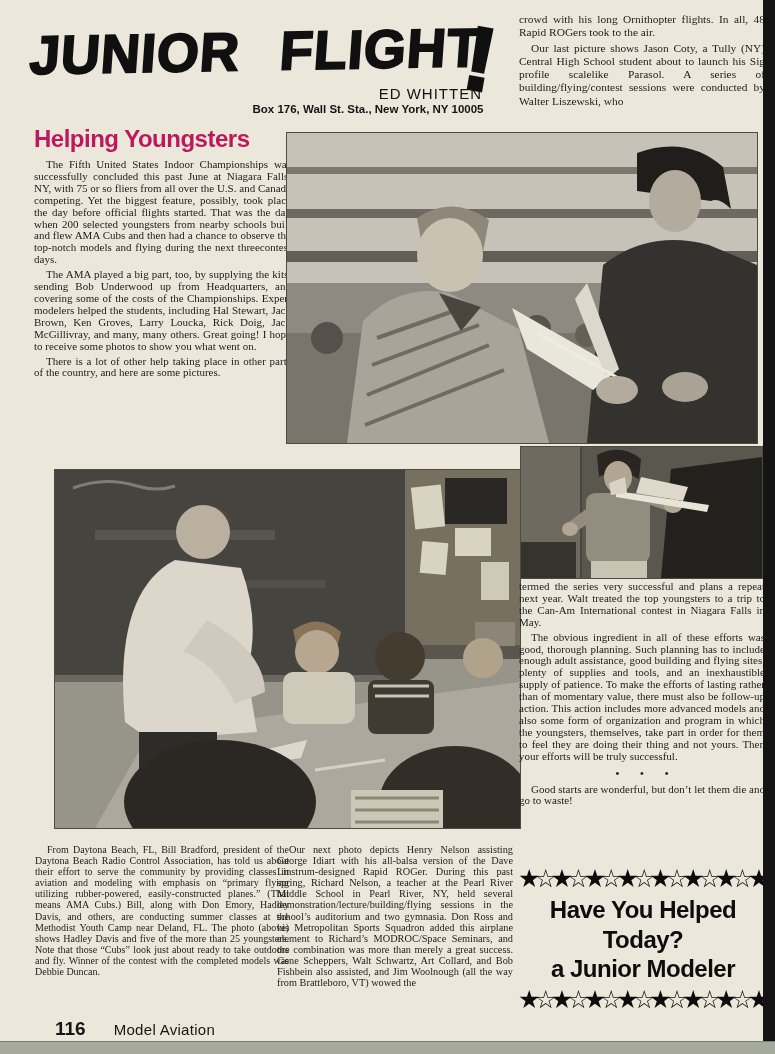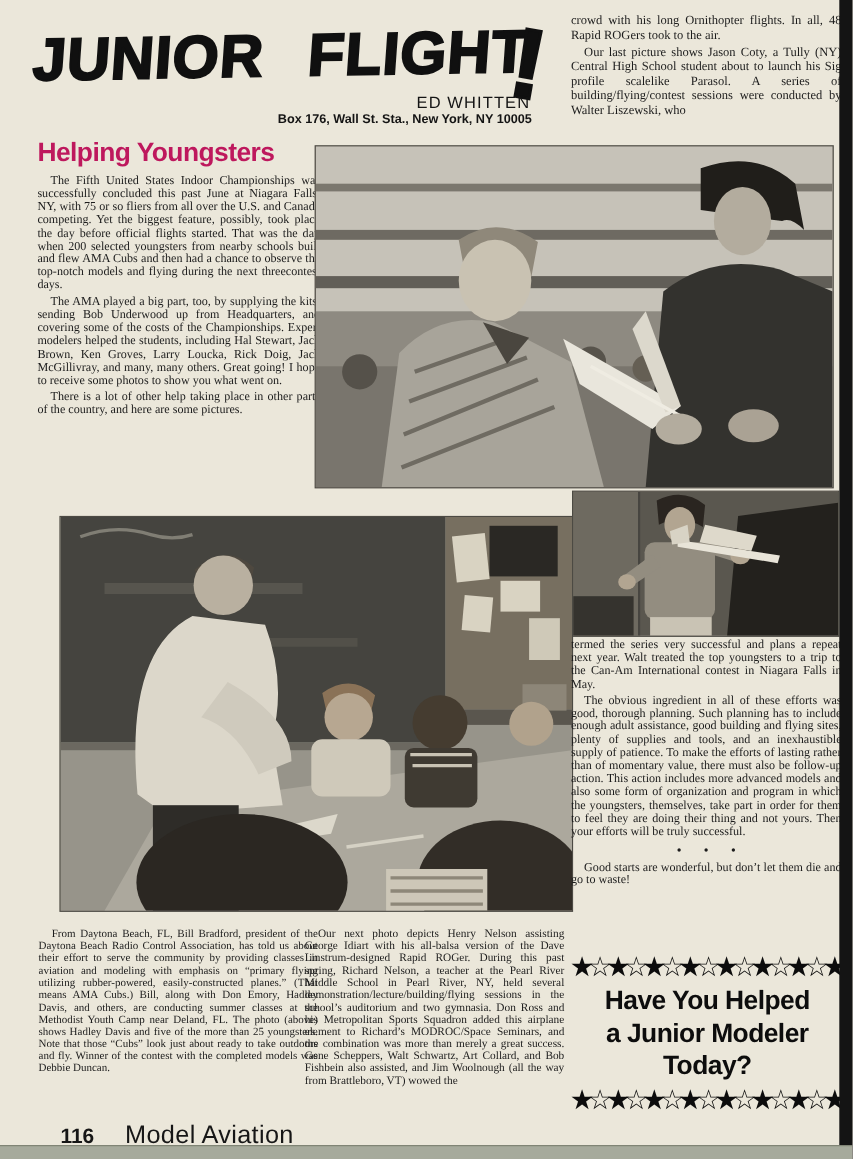--- a/index.html
+++ b/index.html
@@ -70,21 +70,21 @@
     font-family:"Liberation Sans", sans-serif; font-weight:bold;
     font-size:24px; line-height:29.5px; letter-spacing:-0.5px; color:#0d0d0d;
   }
 
   
   .footer {
     position:absolute; left:55px; top:1018px;
     font-family:"Liberation Sans", sans-serif; color:#161616;
   }
   .page-num { font-weight:bold; font-size:19px; margin-right:28px;margin-top:36px; }
-  .mag-title { font-size:23px; letter-spacing:0.3px; }
+  .mag-title { font-size:15px; letter-spacing:0.3px; }
 
   
   .edge-right  { position:absolute; right:0; top:0; width:12px; height:1041px; background:#141414; }
   .edge-bottom { position:absolute; left:0; top:1041px; width:775px; height:13px; background:#a6aa9c; border-top:1px solid #7c8070; box-sizing:border-box; }
 </style>
 </head>
 <body>
 
 <div class="page">
 
@@ -196,22 +196,22 @@
   <div class="col right-col">
     <p class="bt noindent">termed the series very successful and plans a repeat next year. Walt treated the top youngsters to a trip to the Can-Am International contest in Niagara Falls in May.</p>
     <p class="bt">The obvious ingredient in all of these efforts was good, thorough planning. Such planning has to include enough adult assistance, good building and flying sites, plenty of supplies and tools, and an inexhaustible supply of patience. To make the efforts of lasting rather than of momentary value, there must also be follow-up action. This action includes more advanced models and also some form of organization and program in which the youngsters, themselves, take part in order for them to feel they are doing their thing and not yours. Then your efforts will be truly successful.</p>
     <div class="dots">• • •</div>
     <p class="bt">Good starts are wonderful, but don’t let them die and go to waste!</p>
   </div>
 
   <div class="star-row star-top">★☆★☆★☆★☆★☆★☆★☆★☆★☆★☆★</div>
   <div class="star-heading">
     <div>Have You Helped</div>
+    <div>Today?</div>
     <div>a Junior Modeler</div>
-    <div>Today?</div>
   </div>
   <div class="star-row star-bottom">★☆★☆★☆★☆★☆★☆★☆★☆★☆★☆★</div>
 
   <div class="col bottom-left-col">
     <p class="bt">From Daytona Beach, FL, Bill Bradford, president of the Daytona Beach Radio Control Association, has told us about their effort to serve the community by providing classes in aviation and modeling with emphasis on “primary flying utilizing rubber-powered, easily-constructed planes.” (That means AMA Cubs.) Bill, along with Don Emory, Hadley Davis, and others, are conducting summer classes at the Methodist Youth Camp near Deland, FL. The photo (above) shows Hadley Davis and five of the more than 25 youngsters. Note that those “Cubs” look just about ready to take outdoors and fly. Winner of the contest with the completed models was Debbie Duncan.</p>
   </div>
   <div class="col bottom-mid-col">
     <p class="bt">Our next photo depicts Henry Nelson assisting George Idiart with his all-balsa version of the Dave Linstrum-designed Rapid ROGer. During this past spring, Richard Nelson, a teacher at the Pearl River Middle School in Pearl River, NY, held several demonstration/lecture/building/flying sessions in the school’s auditorium and two gymnasia. Don Ross and his Metropolitan Sports Squadron added this airplane element to Richard’s MODROC/Space Seminars, and the combination was more than merely a great success. Gene Scheppers, Walt Schwartz, Art Collard, and Bob Fishbein also assisted, and Jim Woolnough (all the way from Brattleboro, VT) wowed the</p>
   </div>
 

